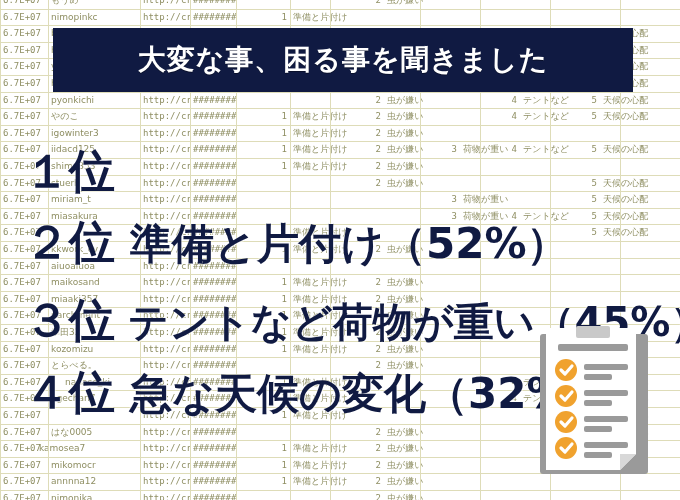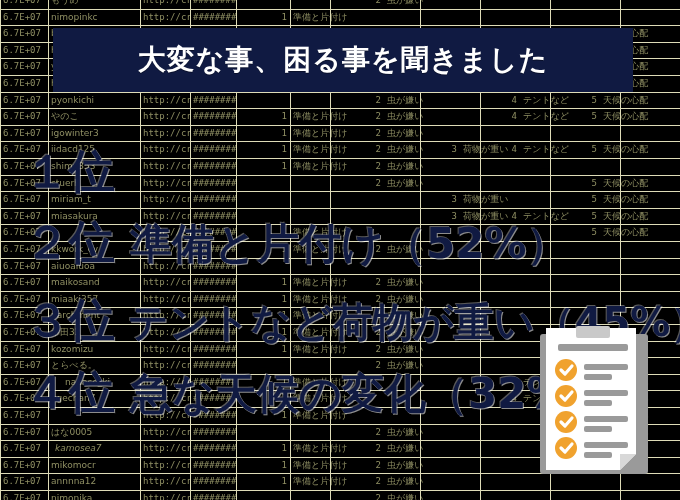--- a/index.html
+++ b/index.html
@@ -16,21 +16,21 @@
     width: 680px;
     height: 500px;
     overflow: hidden;
     background: #f2f2d8;
   }
 
   
   #sheet {
     position: absolute;
     inset: 0;
-    background: #000000;
+    background: #ffffff;
   }
   #sheet-grid {
     position: absolute;
     inset: 0;
   }
   .vline {
     position: absolute;
     top: 0;
     bottom: 0;
     width: 1px;
@@ -400,21 +400,21 @@
           <div class="cell jp" style="left: 48px; width: 92px;">はな0005</div>
           <div class="cell" style="left: 140px; width: 50px;">http://cro</div>
           <div class="cell" style="left: 190px; width: 46px;">########</div>
           <div class="cell num" style="left: 330px; width: 54px;">2</div>
           <div class="cell jp" style="left: 384px; width: 60px;">虫が嫌い</div>
           <div class="cell num" style="left: 570px; width: 30px;">5</div>
           <div class="cell jp" style="left: 600px; width: 66px;">天候の心配</div>
         </div>
         <div class="sheet-row" style="top: 440.2px;">
           <div class="cell" style="left: 0px; width: 48px;">6.7E+07</div>
-          <div class="cell jp" style="left: 52px; width: 92px; font-style: italic;">kamosea7</div>
+          <div class="cell jp" style="left: 36px; width: 92px;">kamosea7</div>
           <div class="cell" style="left: 140px; width: 50px;">http://cro</div>
           <div class="cell" style="left: 190px; width: 46px;">########</div>
           <div class="cell num" style="left: 236px; width: 54px;">1</div>
           <div class="cell jp" style="left: 290px; width: 60px;">準備と片付け</div>
           <div class="cell num" style="left: 330px; width: 54px;">2</div>
           <div class="cell jp" style="left: 384px; width: 60px;">虫が嫌い</div>
         </div>
         <div class="sheet-row" style="top: 456.8px;">
           <div class="cell" style="left: 0px; width: 48px;">6.7E+07</div>
           <div class="cell jp" style="left: 48px; width: 92px;">mikomocr</div>

